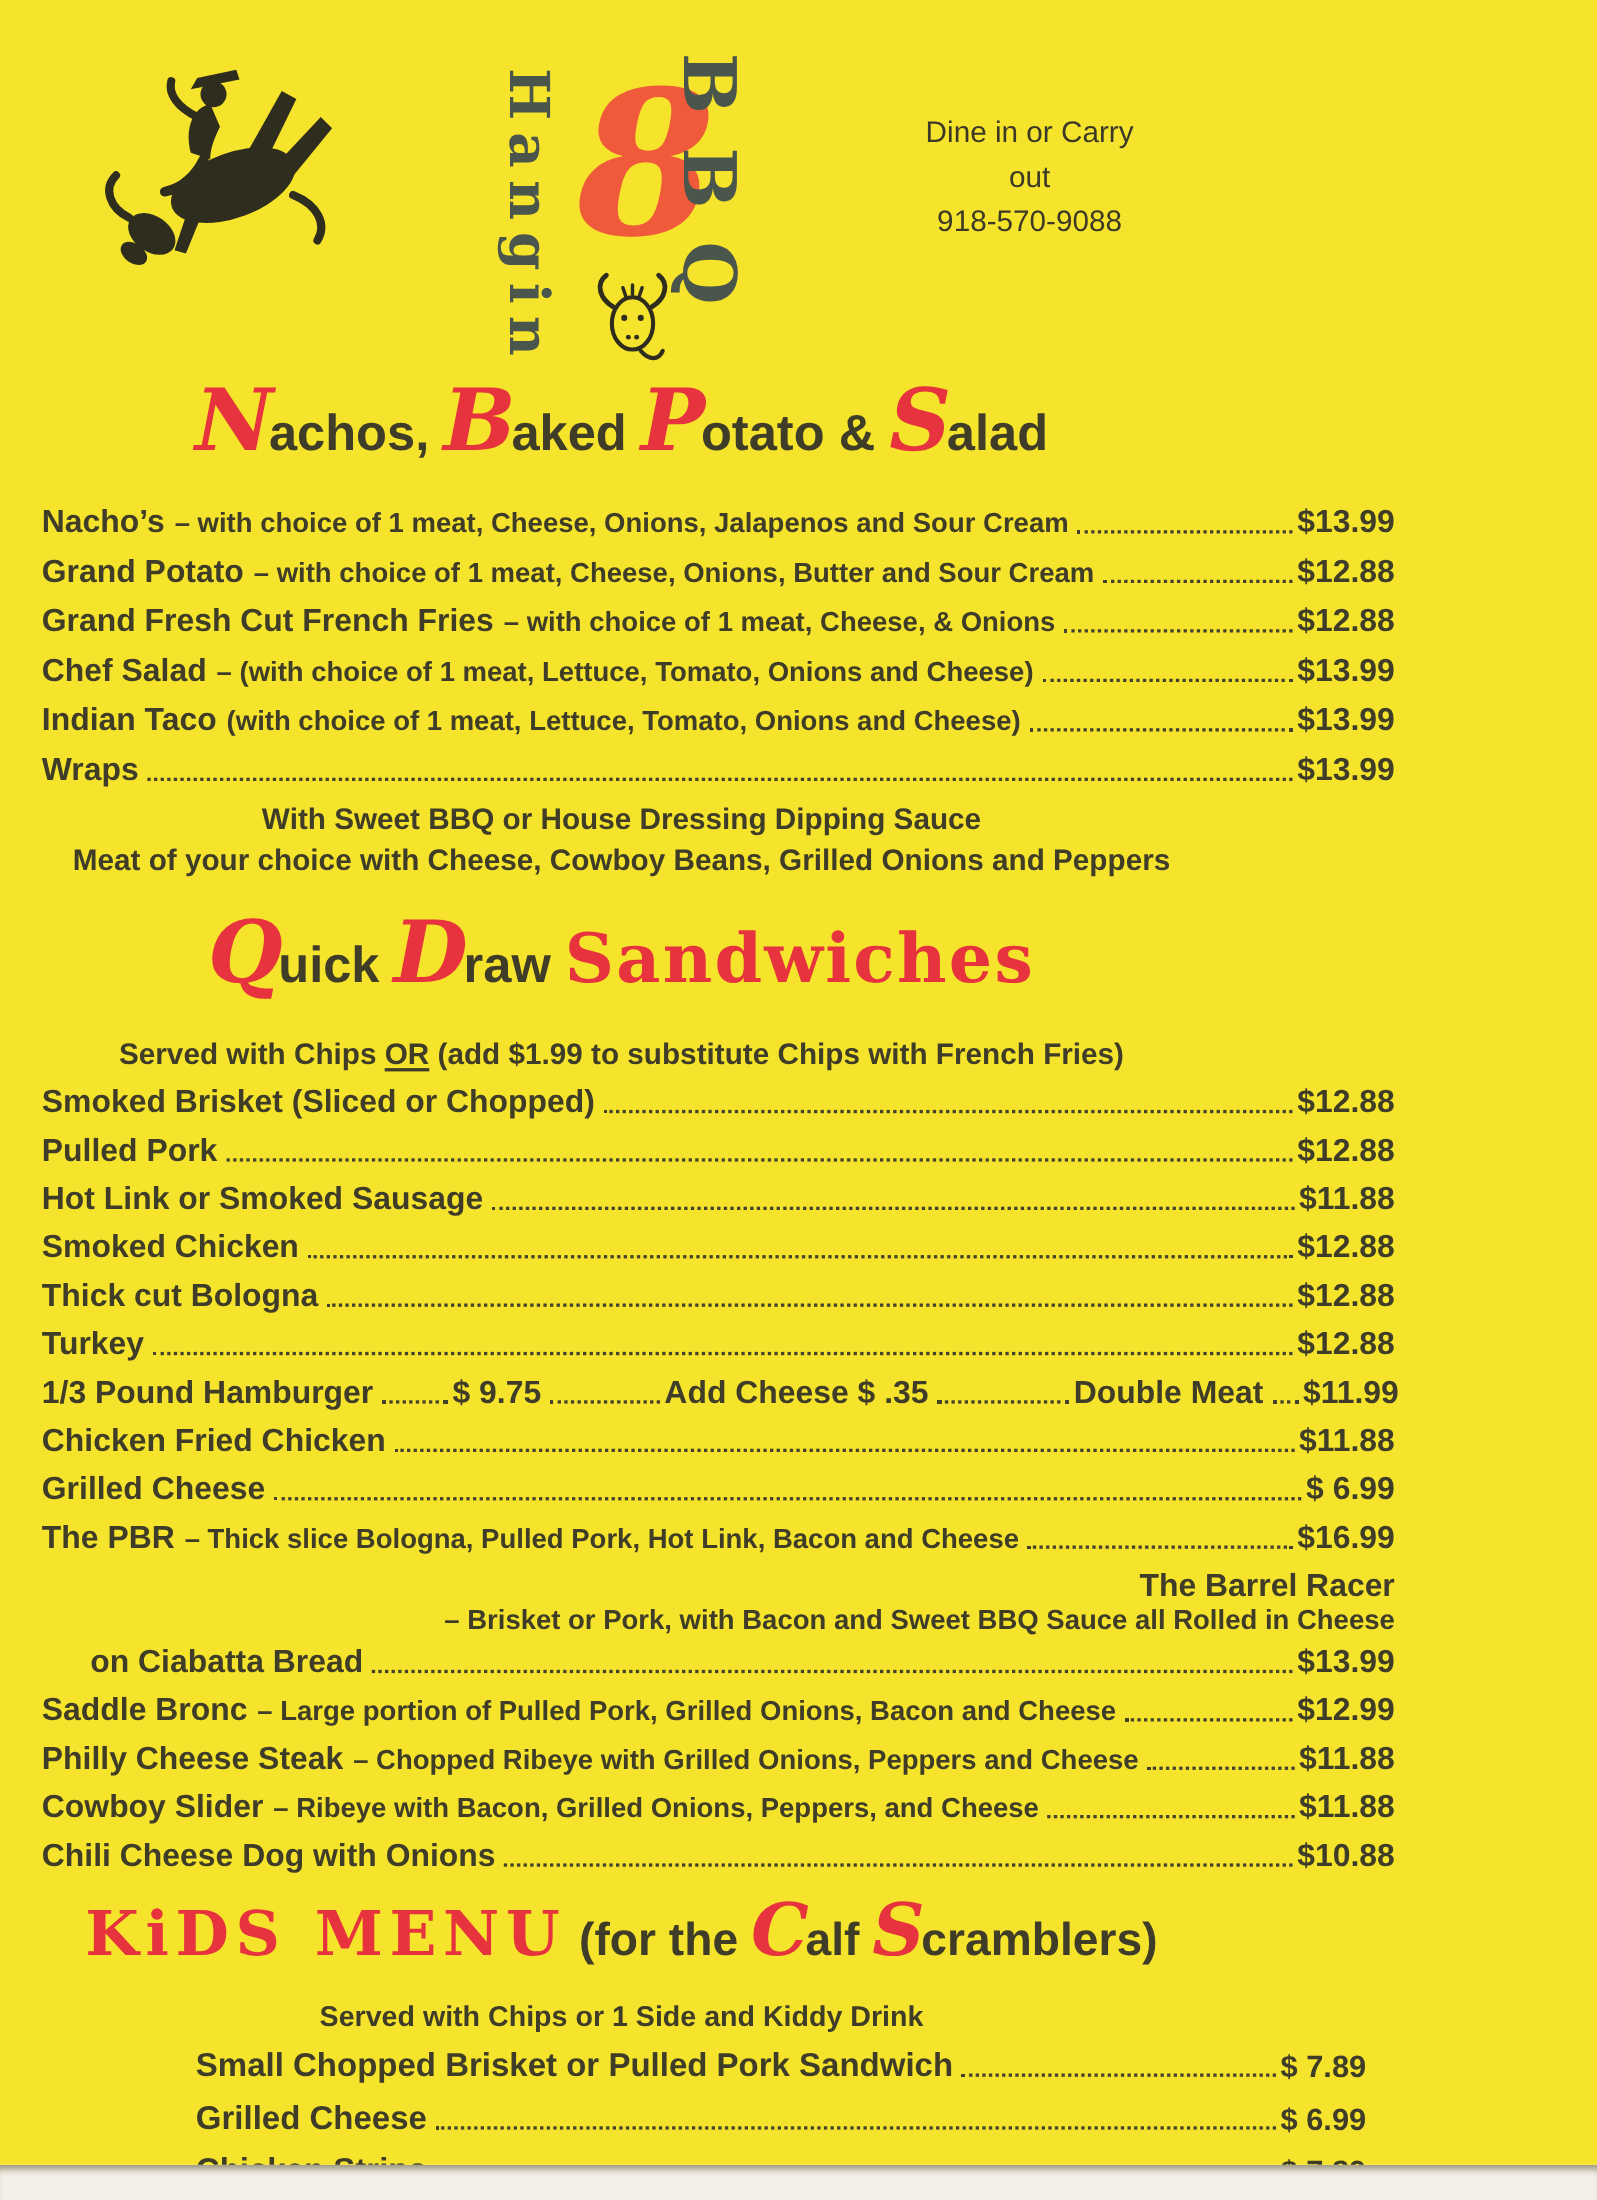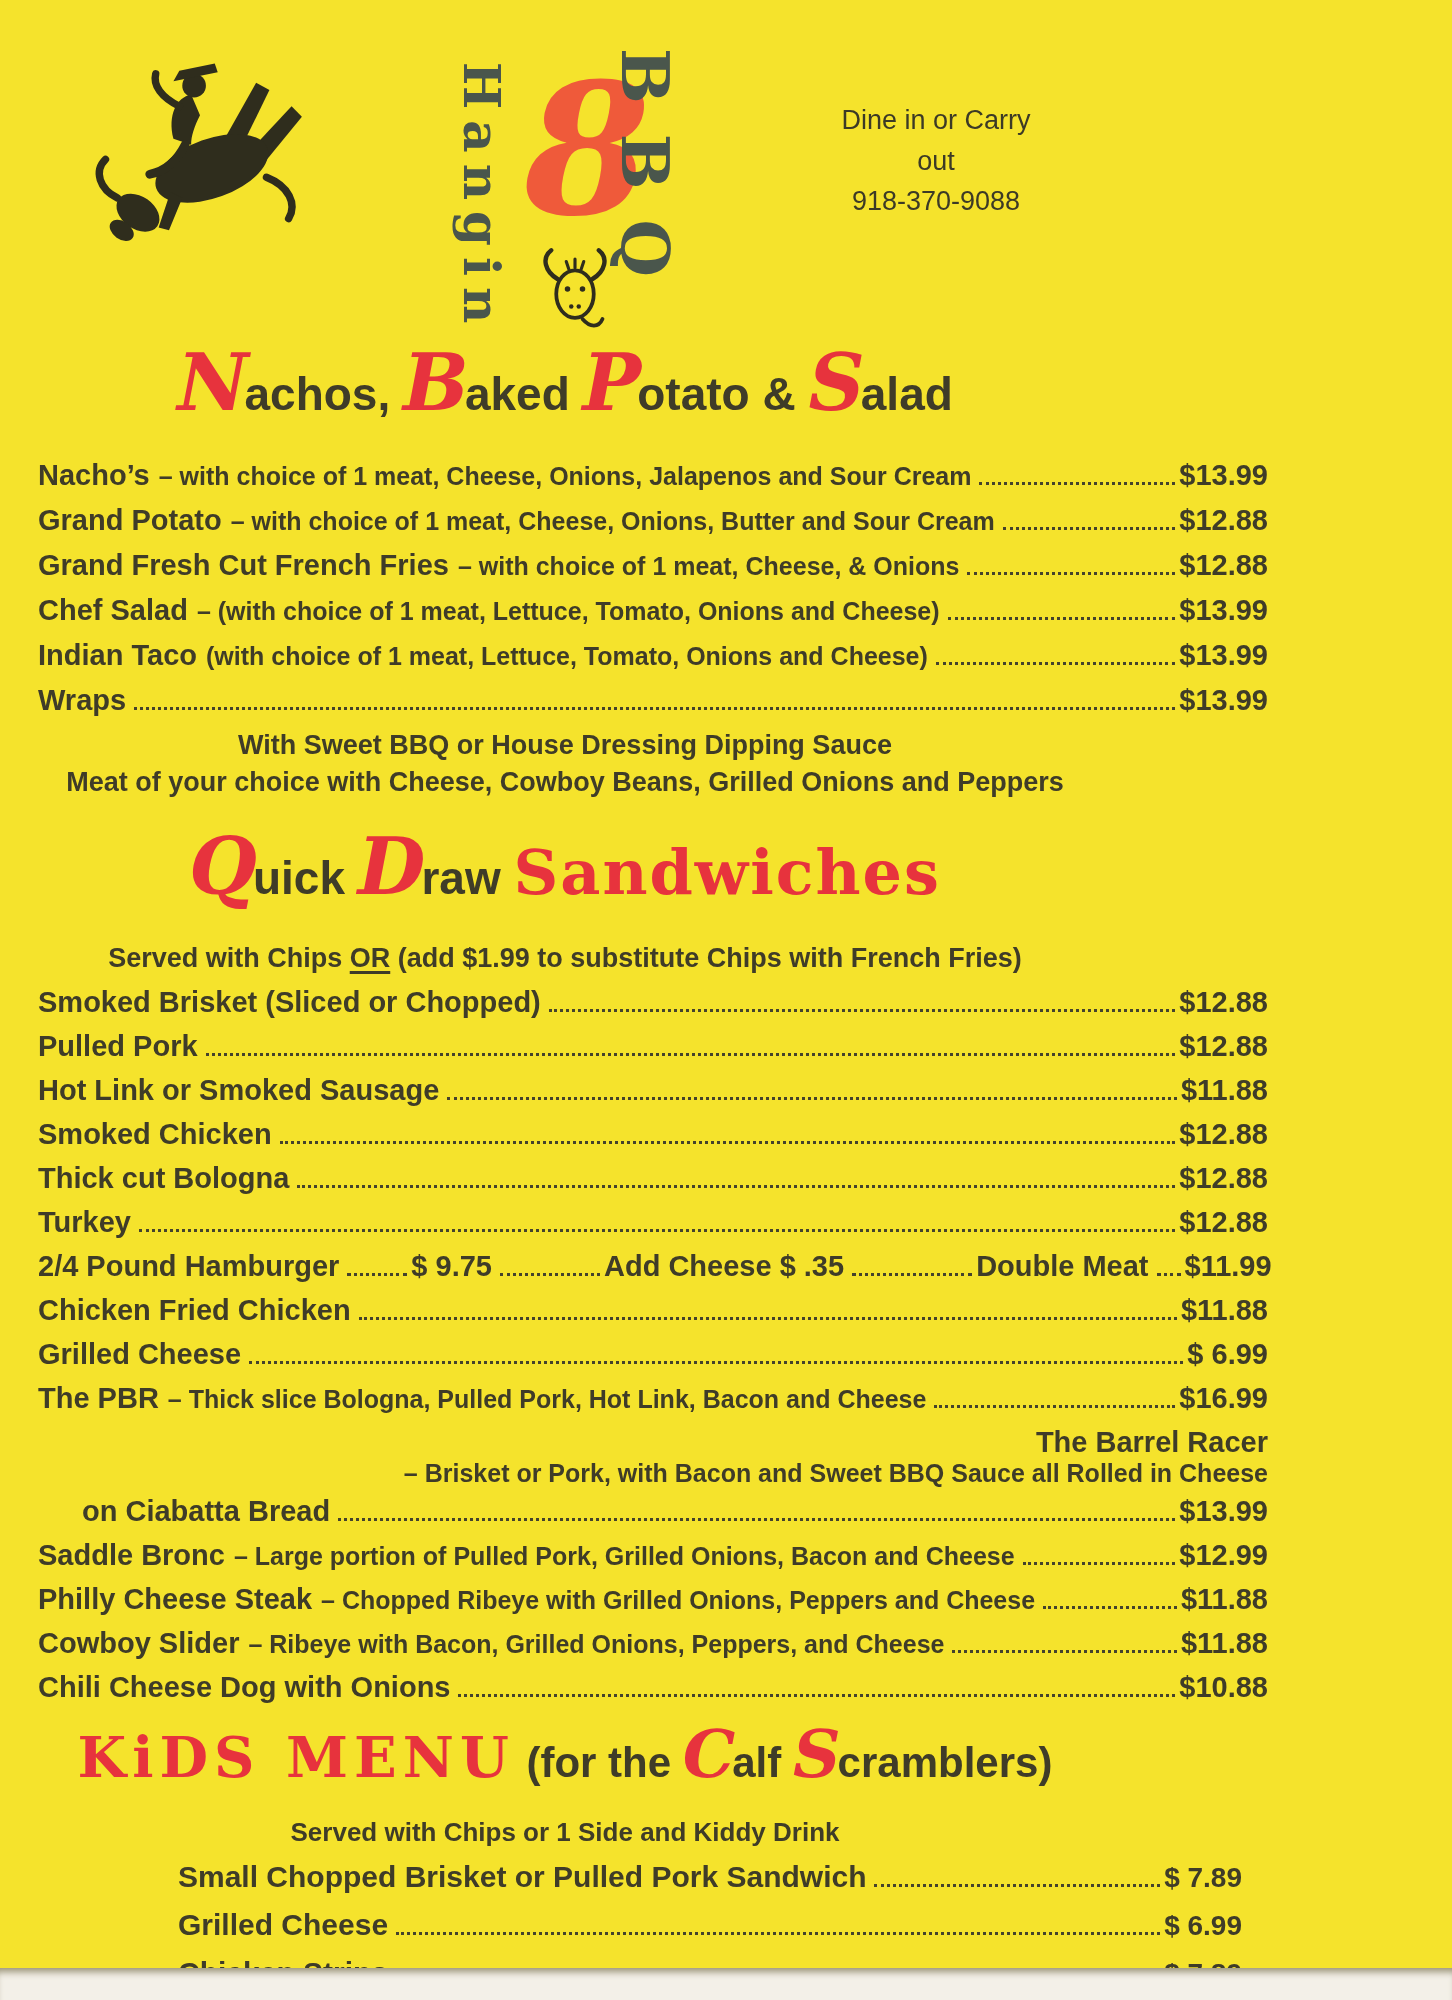--- a/index.html
+++ b/index.html
@@ -126,21 +126,21 @@
       <circle class="dark" cx="27" cy="50" r="1.8"></circle>
       <circle class="dark" cx="33" cy="50" r="1.8"></circle>
       <path class="darkline" stroke-width="3" d="M36,60 C42,67 49,67 52,60"></path>
       <path class="darkline" stroke-width="2.5" d="M25,20 l-2,-6 M30,19 l0,-7 M35,20 l2,-6"></path>
     </svg>
 
     <div class="logo-bbq">BBQ</div>
 
     <div class="contact">
       <div>Dine in or Carry out</div>
-      <div>918-370-9088</div>
+      <div>918-570-9088</div>
     </div>
   </div>
 
   <div class="content">
 
     <div class="sec-title"><span class="ts">N</span><span class="tp">achos, </span><span class="ts">B</span><span class="tp">aked </span><span class="ts">P</span><span class="tp">otato &amp; </span><span class="ts">S</span><span class="tp">alad</span></div>
 
     <div class="s1">
       <div class="row">
         <span class="name">Nacho’s</span>
@@ -214,21 +214,21 @@
         <span class="leader"></span>
         <span class="price">$12.88</span>
       </div>
       <div class="row">
         <span class="name">Turkey</span>
         <span class="leader"></span>
         <span class="price">$12.88</span>
       </div>
 
       <div class="row">
-        <span class="name">2/4 Pound Hamburger</span>
+        <span class="name">1/3 Pound Hamburger</span>
         <span class="leader fix60"></span>
         <span class="name">$ 9.75</span>
         <span class="leader fix100"></span>
         <span class="name">Add Cheese $ .35</span>
         <span class="leader fix120"></span>
         <span class="name">Double Meat</span>
         <span class="leader"></span>
         <span class="price">$11.99</span>
       </div>
 

